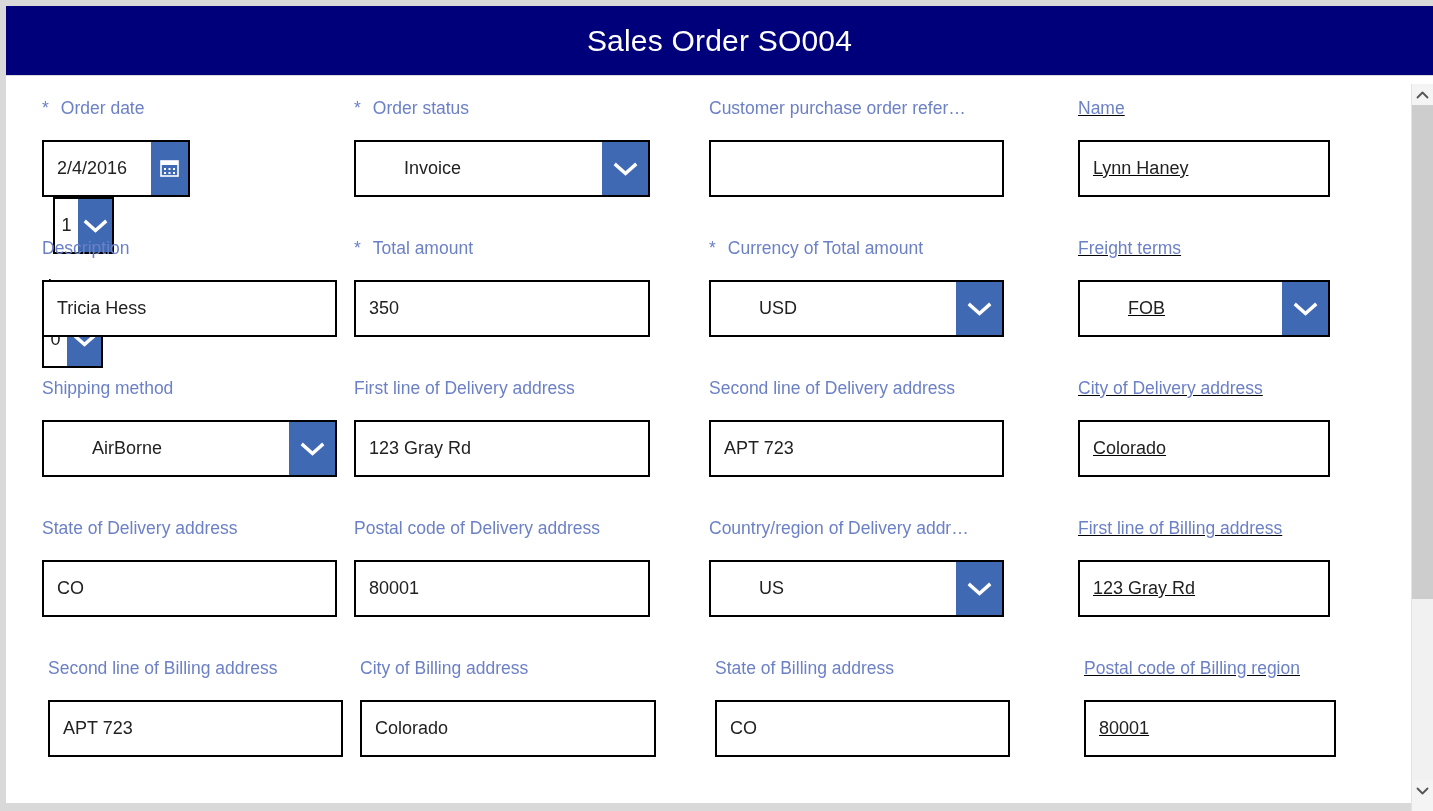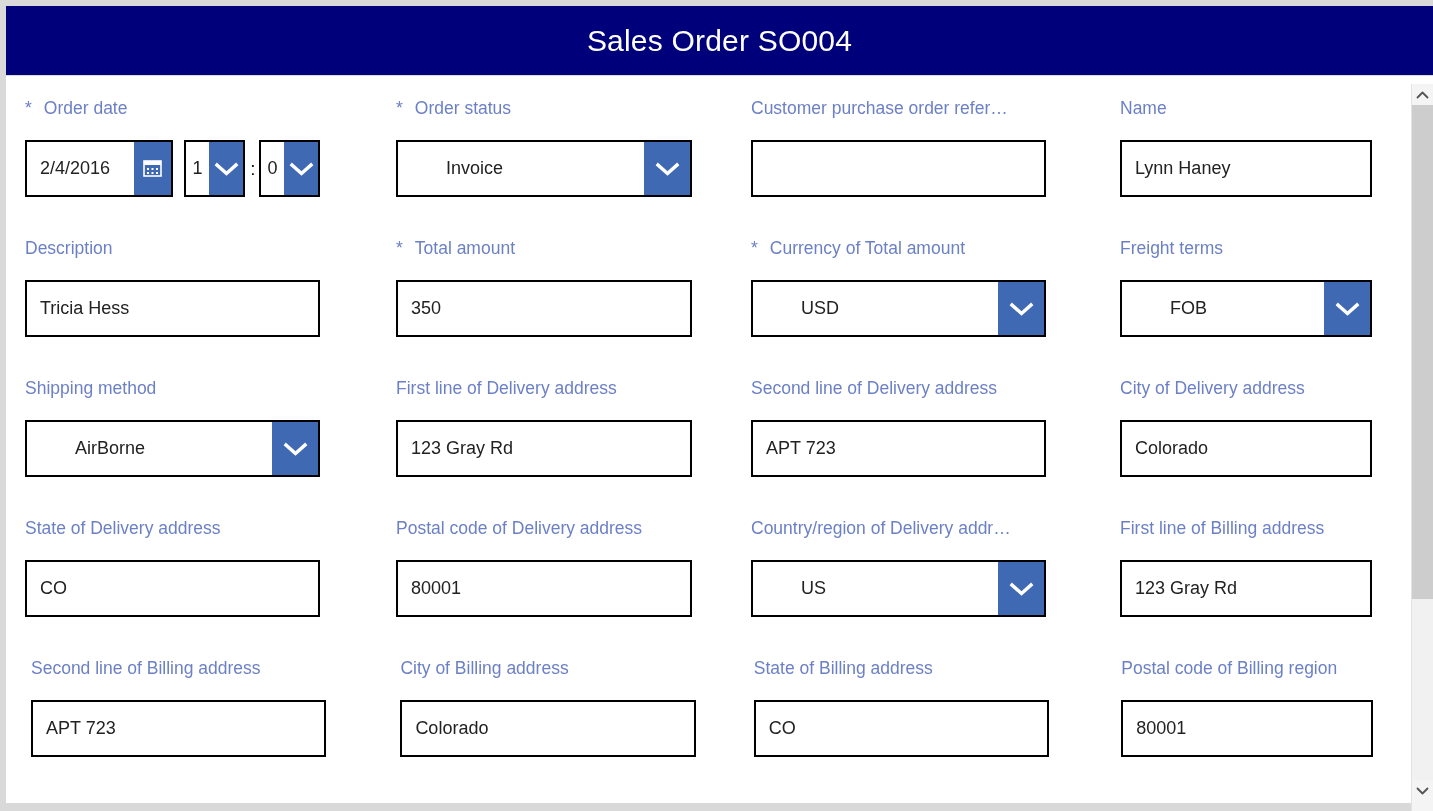--- a/index.html
+++ b/index.html
@@ -66,43 +66,44 @@
   .form-row {
     display: flex;
     height: 140px;
   }
   .form-row.last { height: 135px; margin-left: 6px; }
 
   .field {
     box-sizing: border-box;
   }
   
-  .col-1 { width: 390px; padding-left: 19px; }
+  .col-1 { width: 348px; padding-left: 36px; }
   .col-2 { width: 355px; padding-left: 0px; }
   .col-3 { width: 357px; padding-left: 0px; }
-  .col-4 { width: 298px; padding-left: 12px; }
+  .col-4 { width: 298px; padding-left: 12px; text-decoration: underline; }
 
   .field-label {
     display: block;
     color: #6c80c6;
     font-size: 17.5px;
     line-height: 20px;
     height: 20px;
     white-space: nowrap;
     overflow: hidden;
   }
   .field-label .req-star {
     color: #6c80c6;
     margin-right: 12px;
   }
 
   .control-row {
     margin-top: 22px;
     display: flex;
     align-items: flex-start;
+    flex-direction: column;
   }
 
   
   .input-box {
     box-sizing: border-box;
     height: 57px;
     border: 2.5px solid #000000;
     background: #ffffff;
     display: flex;
     align-items: center;

